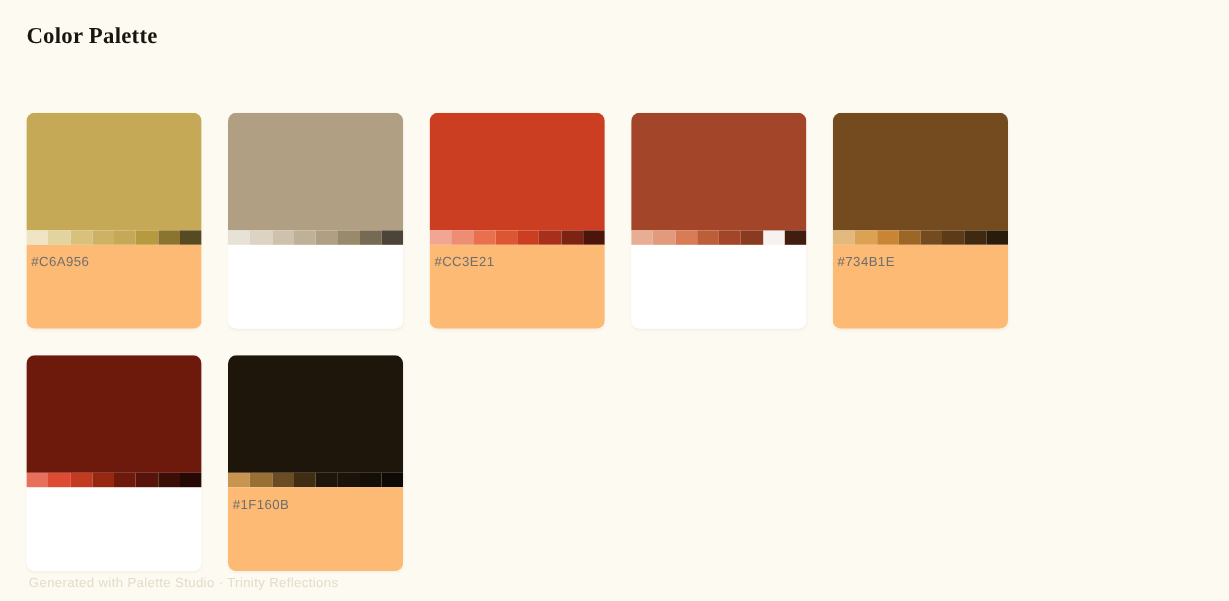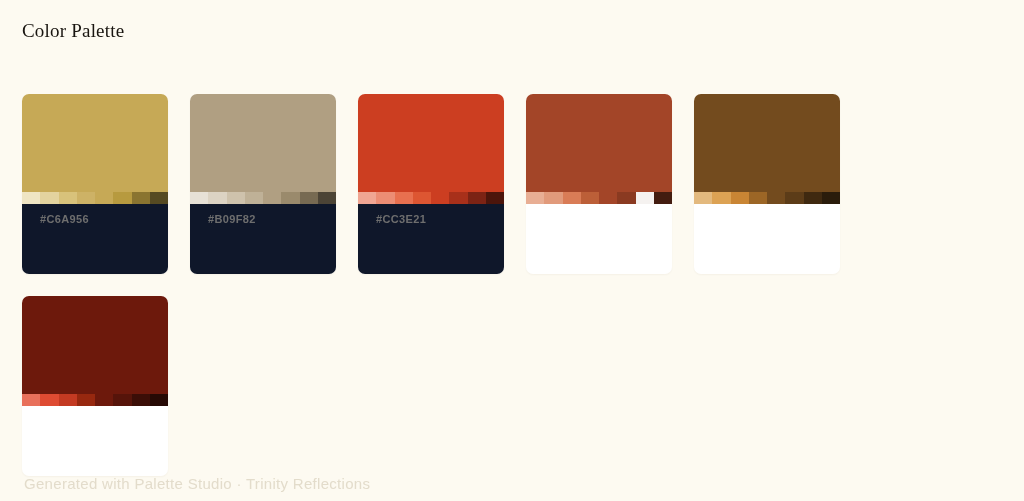--- a/index.html
+++ b/index.html
@@ -14,21 +14,21 @@
     overflow: hidden;
     position: relative;
   }
 
   #page-title {
     position: absolute;
     left: 22px;
     top: 20px;
     font-family: "Liberation Serif", serif;
     font-size: 19px;
-    font-weight: 400;
+    font-weight: 700;
     color: #191510;
     letter-spacing: 0.2px;
   }
 
   #palette-grid {
     position: absolute;
     left: 22px;
     top: 94px;
     width: 980px;
     display: flex;
@@ -59,38 +59,37 @@
     display: flex;
     width: 100%;
   }
   .card-shades > span {
     display: block;
     height: 100%;
   }
 
   .card-footer {
     flex: 1 1 auto;
-    background: #0f172a;
-    padding: 9px 10px 0 18px;
-    font-weight: bold;
+    background: #fdba74;
+    padding: 9px 10px 0 4px;
   }
 
   .hex-label {
     font-family: "Liberation Sans", sans-serif;
     font-size: 11px;
     color: #6e6e6e;
     letter-spacing: 0.35px;
     white-space: nowrap;
   }
 
   #footer-note {
     position: absolute;
     left: 24px;
     bottom: 9px;
-    font-size: 15px;
+    font-size: 11px;
     color: #e3dccb;
     letter-spacing: 0.3px;
     font-family: "Liberation Sans", sans-serif;
   }
 </style>
 </head>
 <body style="background: rgb(253, 250, 241);">
 
 <div id="page-title">Color Palette</div>
 
@@ -116,23 +115,20 @@
       <div class="card-shades">
         <span style="background: rgb(231, 225, 214); flex: 1 1 0px;"></span>
         <span style="background: rgb(220, 211, 195); flex: 1 1 0px;"></span>
         <span style="background: rgb(206, 194, 172); flex: 1 1 0px;"></span>
         <span style="background: rgb(191, 177, 151); flex: 1 1 0px;"></span>
         <span style="background: rgb(176, 159, 130); flex: 1 1 0px;"></span>
         <span style="background: rgb(154, 138, 108); flex: 1 1 0px;"></span>
         <span style="background: rgb(119, 106, 82); flex: 1 1 0px;"></span>
         <span style="background: rgb(76, 68, 54); flex: 1 1 0px;"></span>
       </div>
-      <div class="card-footer">
-        <div class="hex-label">#B09F82</div>
-      </div>
     </div>
     <div class="palette-card">
       <div class="card-main" style="background: rgb(204, 62, 33);"></div>
       <div class="card-shades">
         <span style="background: rgb(240, 166, 147); flex: 1 1 0px;"></span>
         <span style="background: rgb(236, 141, 116); flex: 1 1 0px;"></span>
         <span style="background: rgb(232, 112, 79); flex: 1 1 0px;"></span>
         <span style="background: rgb(221, 86, 50); flex: 1 1 0px;"></span>
         <span style="background: rgb(204, 62, 33); flex: 1 1 0px;"></span>
         <span style="background: rgb(168, 48, 26); flex: 1 1 0px;"></span>
@@ -161,29 +157,48 @@
       <div class="card-shades">
         <span style="background: rgb(227, 185, 126); flex: 1 1 0px;"></span>
         <span style="background: rgb(220, 162, 84); flex: 1 1 0px;"></span>
         <span style="background: rgb(201, 133, 52); flex: 1 1 0px;"></span>
         <span style="background: rgb(156, 102, 38); flex: 1 1 0px;"></span>
         <span style="background: rgb(115, 75, 30); flex: 1 1 0px;"></span>
         <span style="background: rgb(92, 60, 24); flex: 1 1 0px;"></span>
         <span style="background: rgb(63, 41, 16); flex: 1 1 0px;"></span>
         <span style="background: rgb(42, 28, 11); flex: 1 1 0px;"></span>
       </div>
+      <div class="card-footer">
+        <div class="hex-label">#734B1E</div>
+      </div>
     </div>
     <div class="palette-card">
       <div class="card-main" style="background: rgb(109, 25, 12);"></div>
       <div class="card-shades">
         <span style="background: rgb(232, 112, 91); flex: 1 1 0px;"></span>
         <span style="background: rgb(222, 75, 50); flex: 1 1 0px;"></span>
         <span style="background: rgb(195, 58, 34); flex: 1 1 0px;"></span>
         <span style="background: rgb(151, 40, 15); flex: 1 1 0px;"></span>
         <span style="background: rgb(109, 25, 12); flex: 1 1 0px;"></span>
         <span style="background: rgb(86, 20, 10); flex: 1 1 0px;"></span>
         <span style="background: rgb(59, 14, 7); flex: 1 1 0px;"></span>
         <span style="background: rgb(38, 9, 4); flex: 1 1 0px;"></span>
       </div>
     </div>
+    <div class="palette-card">
+      <div class="card-main" style="background: rgb(31, 22, 11);"></div>
+      <div class="card-shades">
+        <span style="background: rgb(200, 149, 80); flex: 1 1 0px;"></span>
+        <span style="background: rgb(154, 111, 51); flex: 1 1 0px;"></span>
+        <span style="background: rgb(107, 76, 35); flex: 1 1 0px;"></span>
+        <span style="background: rgb(64, 45, 20); flex: 1 1 0px;"></span>
+        <span style="background: rgb(31, 22, 11); flex: 1 1 0px;"></span>
+        <span style="background: rgb(27, 19, 9); flex: 1 1 0px;"></span>
+        <span style="background: rgb(20, 14, 7); flex: 1 1 0px;"></span>
+        <span style="background: rgb(13, 9, 5); flex: 1 1 0px;"></span>
+      </div>
+      <div class="card-footer">
+        <div class="hex-label">#1F160B</div>
+      </div>
+    </div>
   </div>
 
 <div id="footer-note">Generated with Palette Studio · Trinity Reflections</div>
 
 </body></html>

